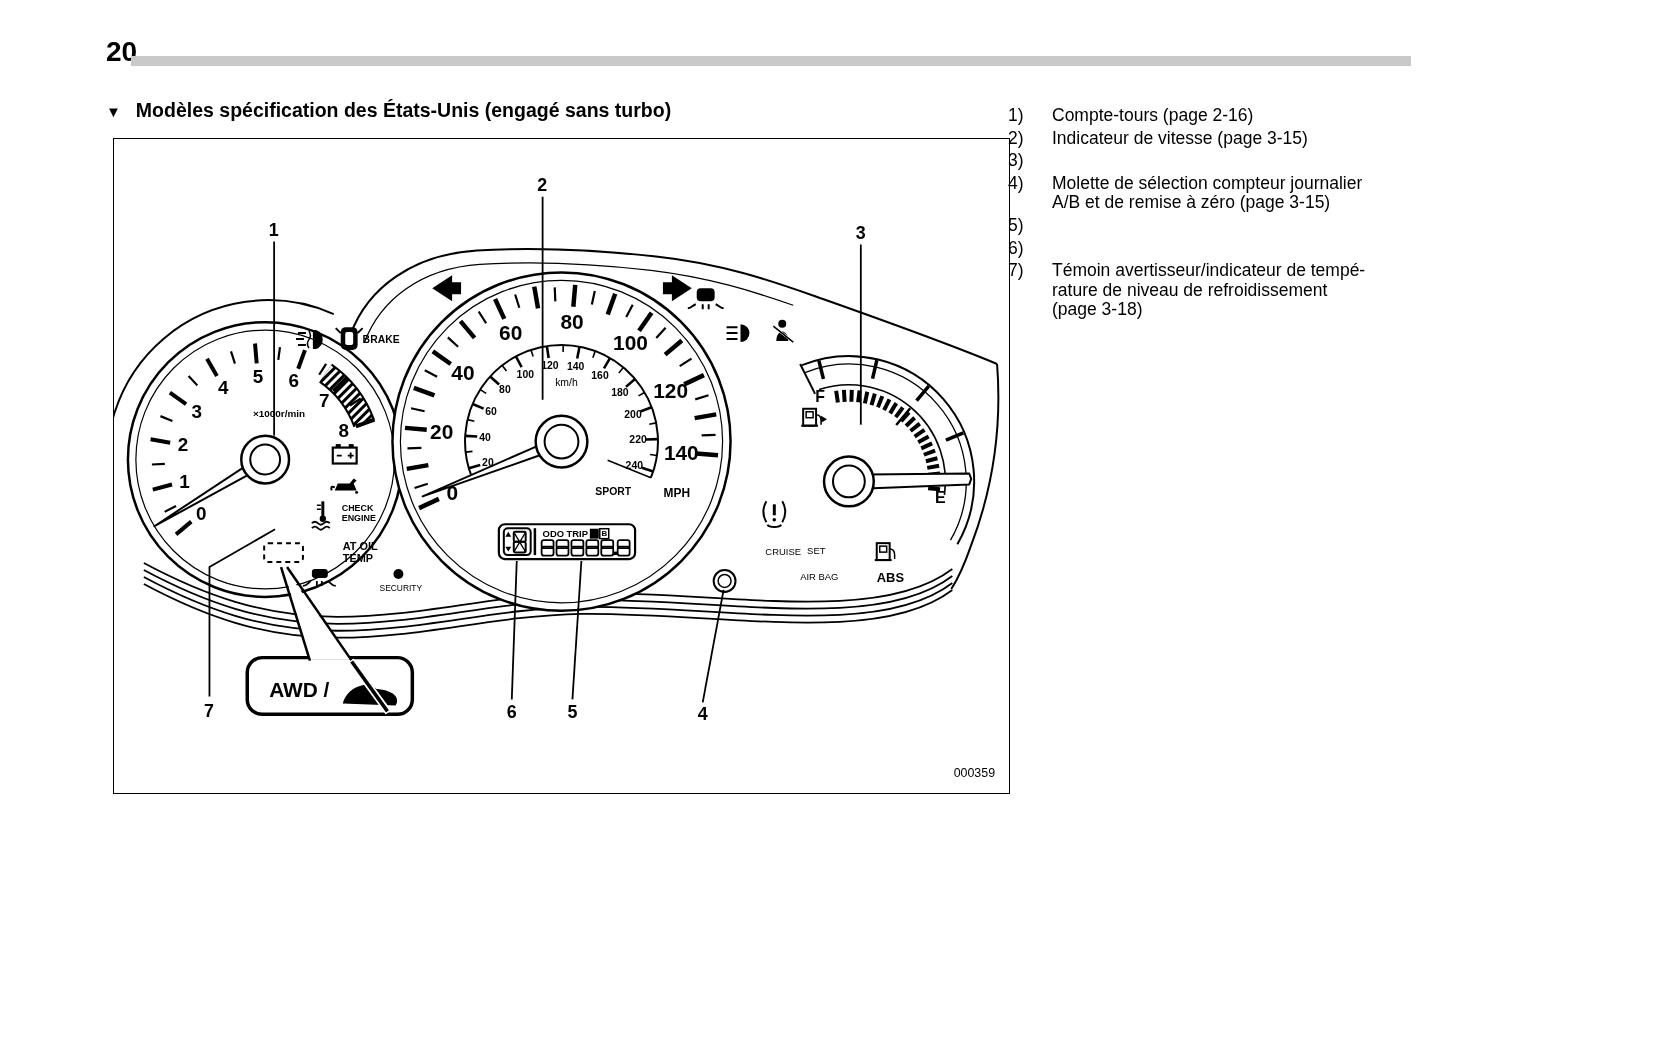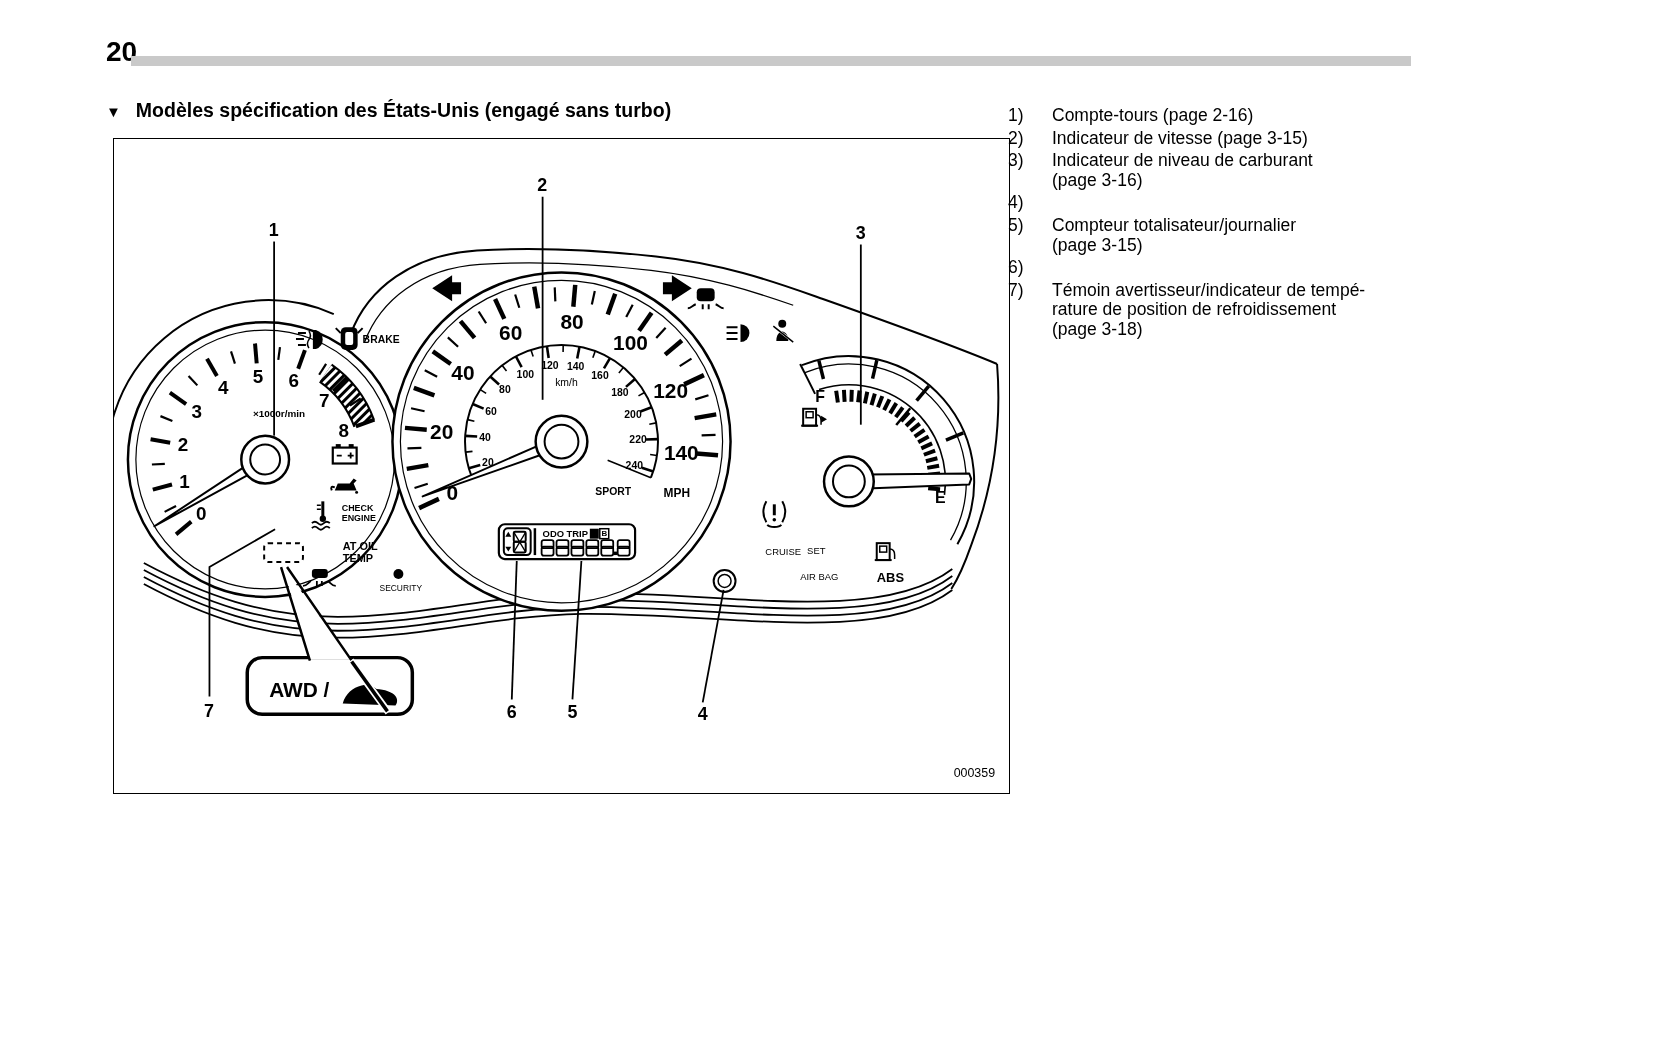--- a/index.html
+++ b/index.html
@@ -394,40 +394,36 @@
         </div>
       </div>
       <div class="legend-item">
         <div class="legend-num">2)</div>
         <div>
           <span class="legend-line">Indicateur de vitesse (page 3-15)</span>
         </div>
       </div>
       <div class="legend-item">
         <div class="legend-num">3)</div>
+      </div>
+      <div class="legend-item">
+        <div class="legend-num">4)</div>
         <div>
-          <span class="legend-line">Indicateur de niveau de carburant</span>
-          <span class="legend-line">(page 3-16)</span>
+          <span class="legend-line">Molette de sélection compteur journalier</span>
+          <span class="legend-line">A/B et de remise à zéro (page 3-15)</span>
         </div>
       </div>
       <div class="legend-item">
-        <div class="legend-num">4)</div>
-      </div>
-      <div class="legend-item">
         <div class="legend-num">5)</div>
-        <div>
-          <span class="legend-line">Compteur totalisateur/journalier</span>
-          <span class="legend-line">(page 3-15)</span>
-        </div>
       </div>
       <div class="legend-item">
         <div class="legend-num">6)</div>
       </div>
       <div class="legend-item">
         <div class="legend-num">7)</div>
         <div>
           <span class="legend-line">Témoin avertisseur/indicateur de tempé-</span>
-          <span class="legend-line">rature de position de refroidissement</span>
+          <span class="legend-line">rature de niveau de refroidissement</span>
           <span class="legend-line">(page 3-18)</span>
         </div>
       </div>
     </div>
 </div>
 
 </body></html>

